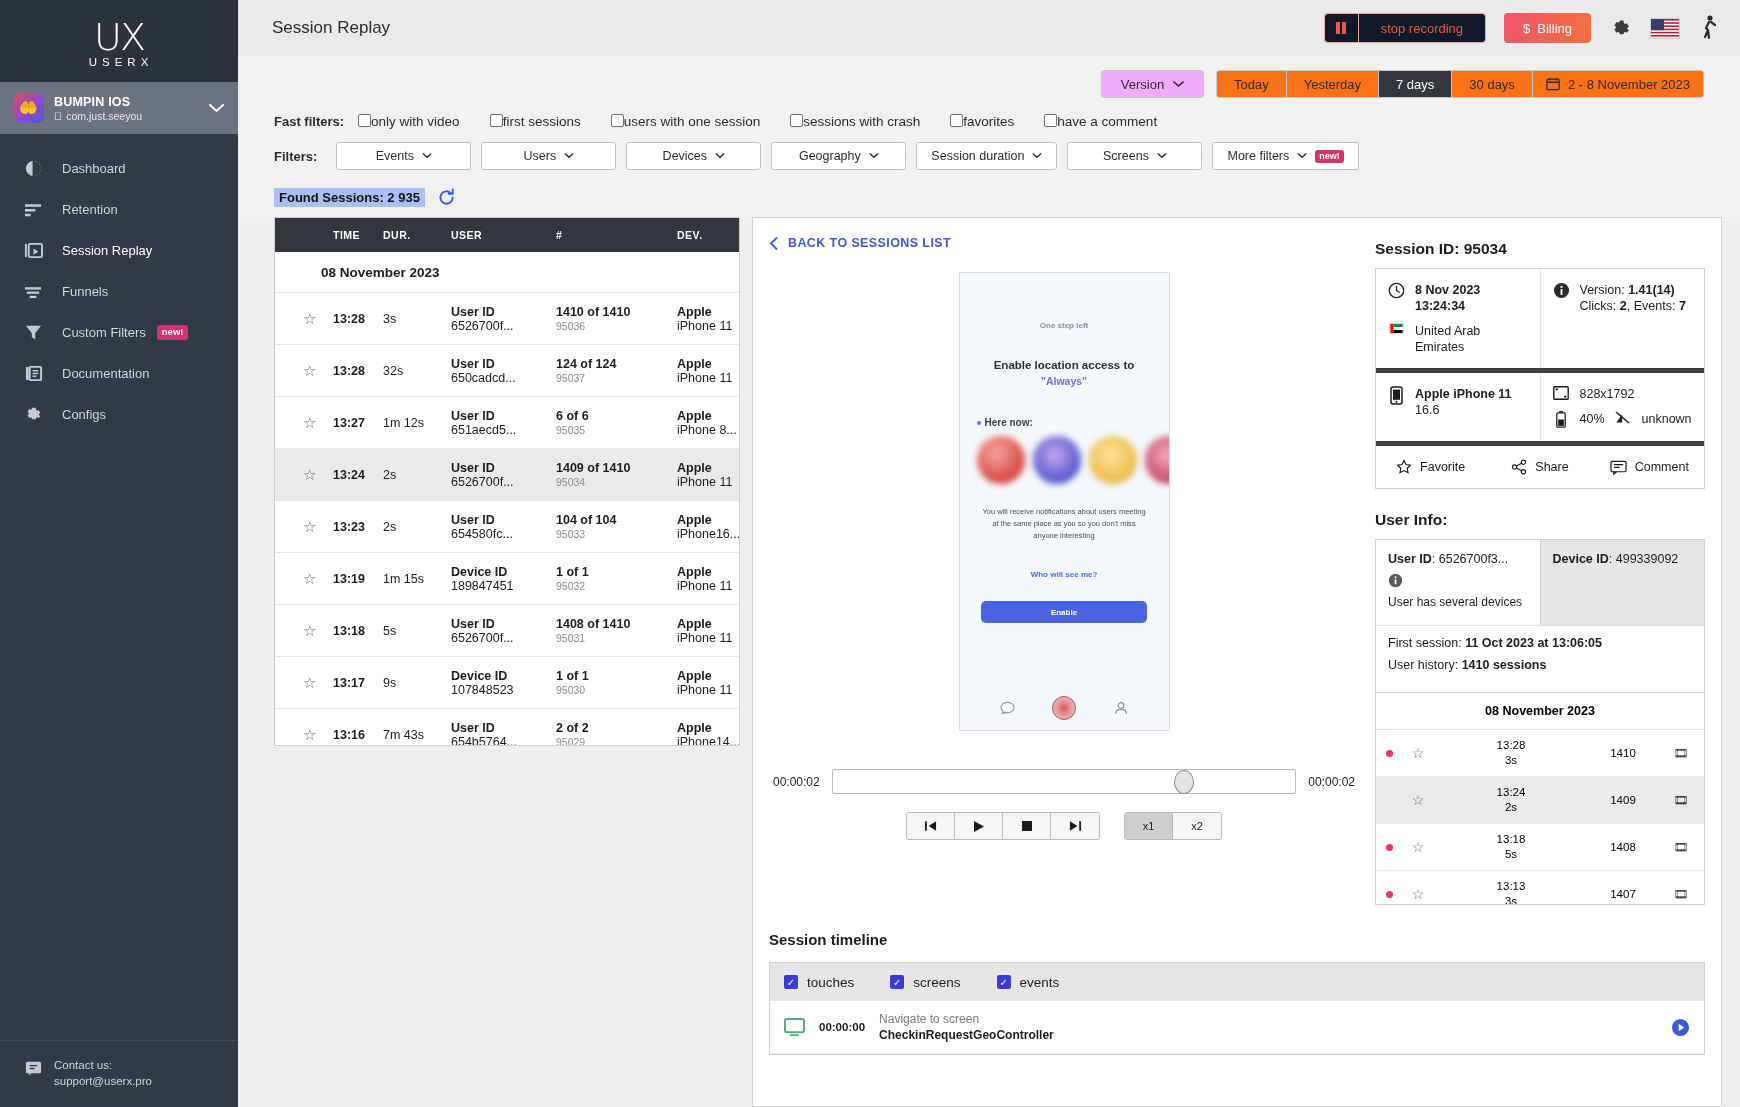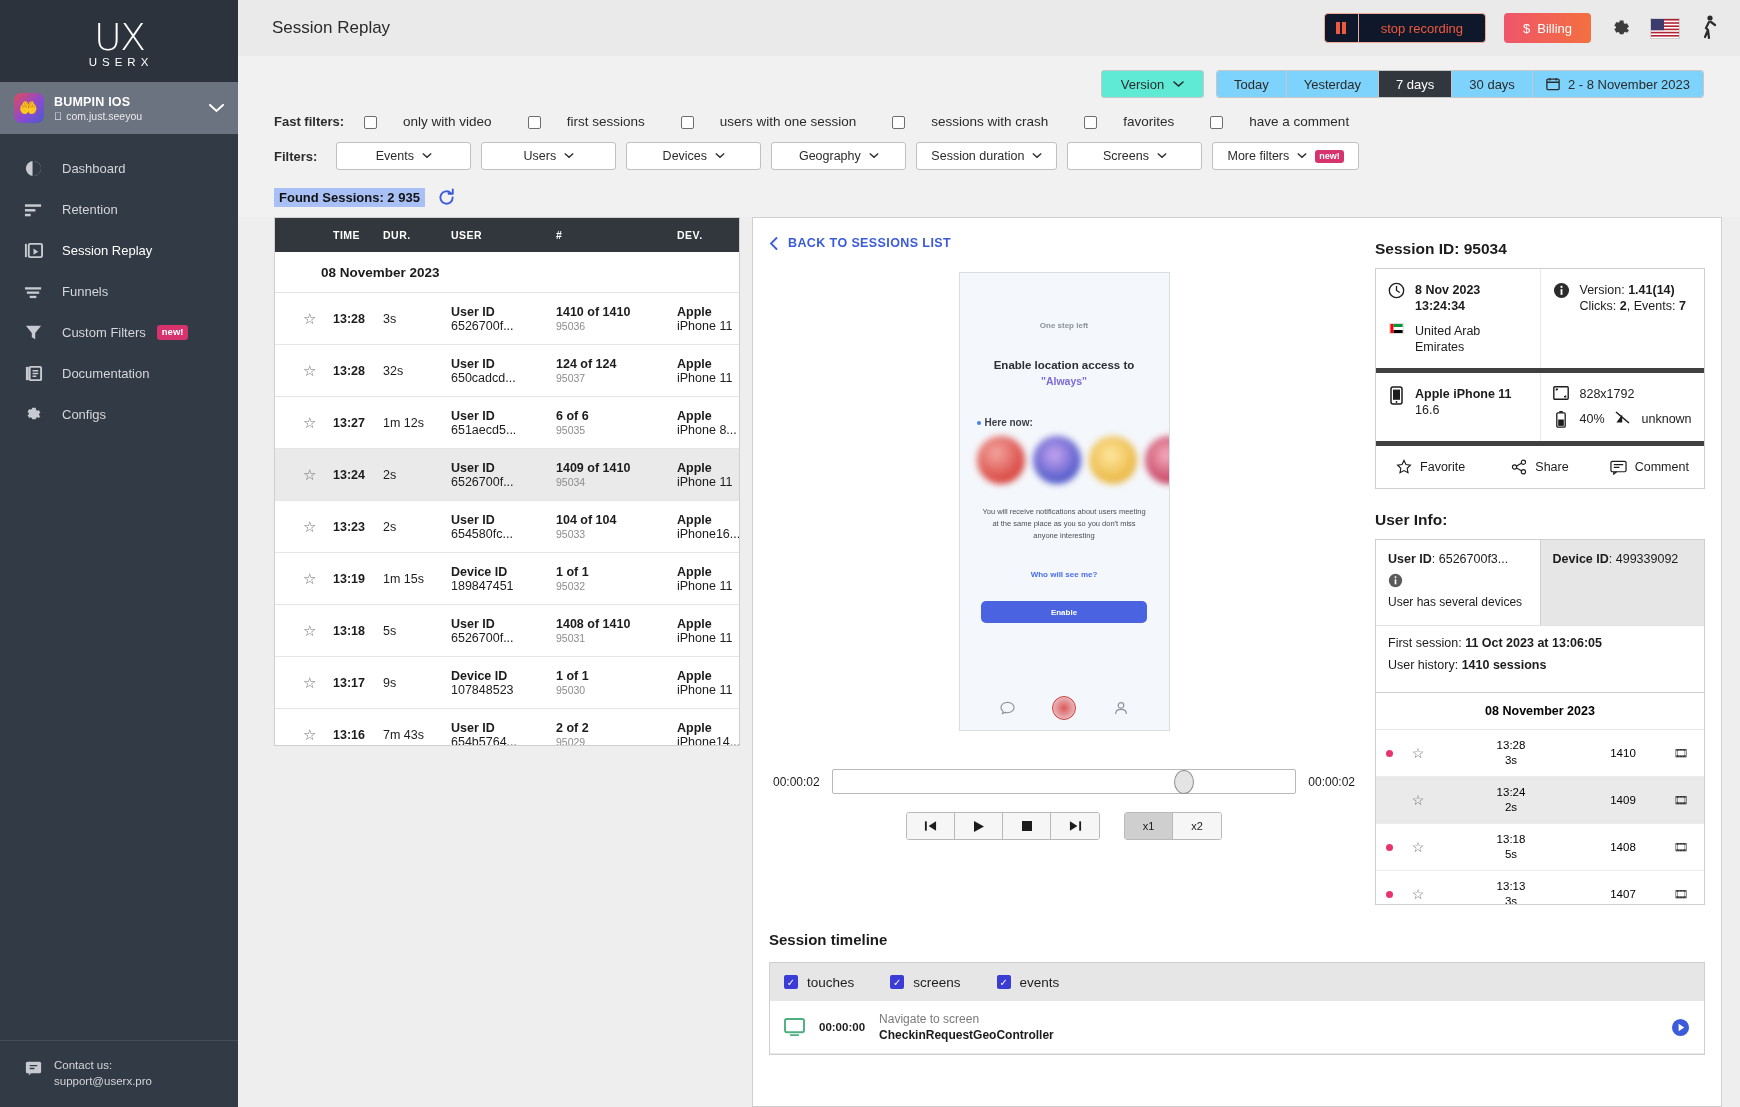--- a/index.html
+++ b/index.html
@@ -101,36 +101,36 @@
     font-family: "Liberation Sans", sans-serif;
   }
   .gear-btn { cursor: pointer; display: flex; align-items: center; color: #3c3c3c; }
   .flag-btn { width: 30px; height: 21px; cursor: pointer; position: relative; border: 1px solid #cfcfcf; overflow: hidden; }
   .walk-btn { cursor: pointer; display: flex; align-items: center; color: #2b2b2b; }
 
   
   .filterbar { background: #f1f1f1; padding: 0 18px 0 0; flex: 0 0 auto; }
   .daterow { display: flex; justify-content: flex-end; padding: 14px 18px 10px 0; gap: 12px; }
   .version-sel {
-    border: 1px solid #c7c7c7; background: #5eead4; border-radius: 3px;
+    border: 1px solid #c7c7c7; background: #f0abfc; border-radius: 3px;
     height: 28px; display: flex; align-items: center; justify-content: center;
     gap: 9px; width: 103px; font-size: 13px; color: #2b2b2b; cursor: pointer;
   }
   .seg { display: flex; border: 1px solid #c7c7c7; border-radius: 3px; overflow: hidden; height: 28px; background: #fff; }
   .seg-btn {
     padding: 0 17px; display: flex; align-items: center; font-size: 13px;
-    color: #2b2b2b; border-right: 1px solid #c7c7c7; cursor: pointer; background: #7dd3fc;
+    color: #2b2b2b; border-right: 1px solid #c7c7c7; cursor: pointer; background: #f97316;
   }
   .seg-btn:last-child { border-right: none; }
   .seg-btn.active { background: #32373d; color: #fff; }
   .seg-btn.cal { gap: 8px; padding: 0 13px; }
 
   .fastrow { display: flex; align-items: center; padding: 6px 0 8px 36px; gap: 0; }
   .flabel { font-size: 13px; color: #2b2b2b; font-weight: 700; margin-right: 14px; }
-  .chk-item { display: flex; align-items: flex-end; gap: 26px; margin-right: 30px; cursor: pointer; margin-left: 6px; }
+  .chk-item { display: flex; align-items: flex-start; gap: 0; margin-right: 30px; cursor: pointer; }
   .chk {
     width: 13px; height: 13px; border: 1.5px solid #6e6e6e; border-radius: 2px;
     background: #fff; flex: 0 0 13px;
   }
   .chk-lbl { font-size: 13.5px; color: #2b2b2b; }
 
   .filtrow { display: flex; align-items: center; padding: 5px 0 12px 36px; gap: 10px; }
   .filtrow .flabel { margin-right: 9px; text-align: right; }
   .filt-btn {
     border: 1px solid #c0c0c0; background: #fff; border-radius: 3px;

